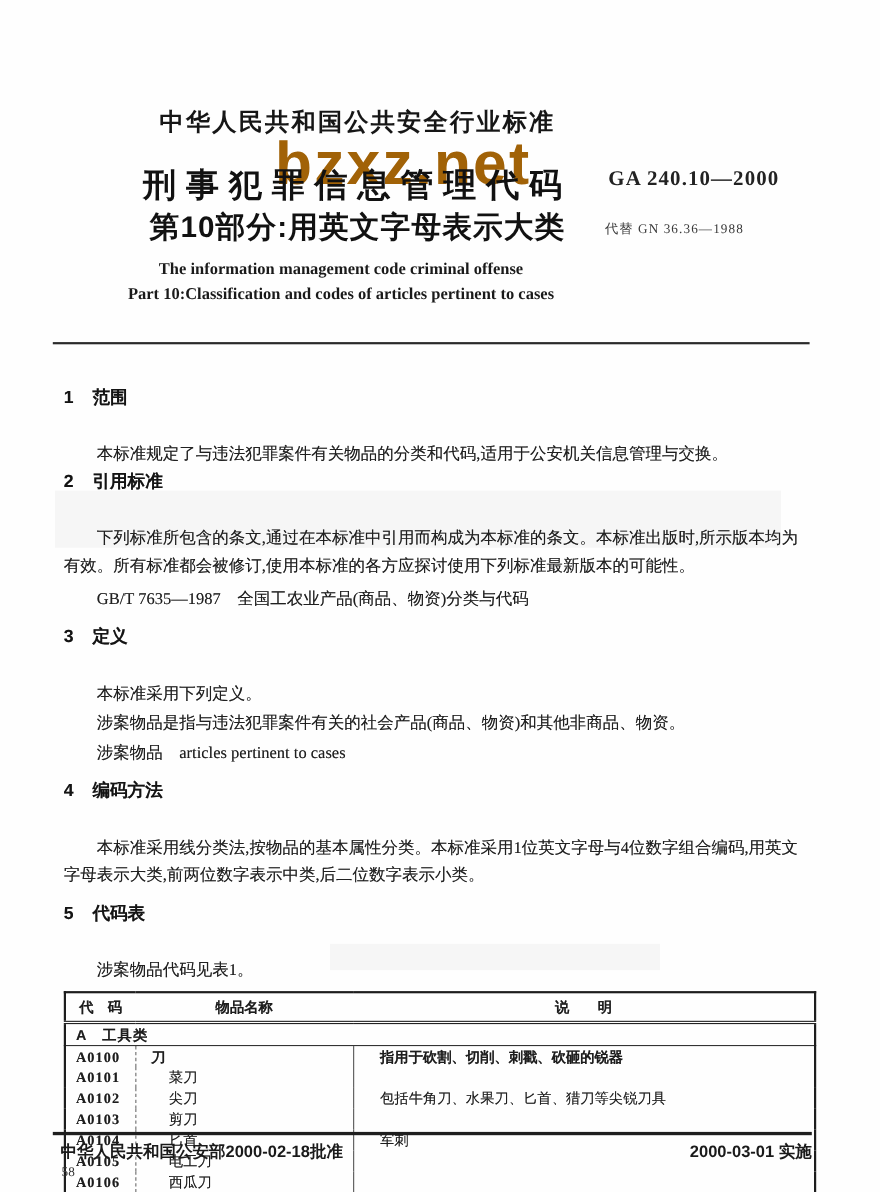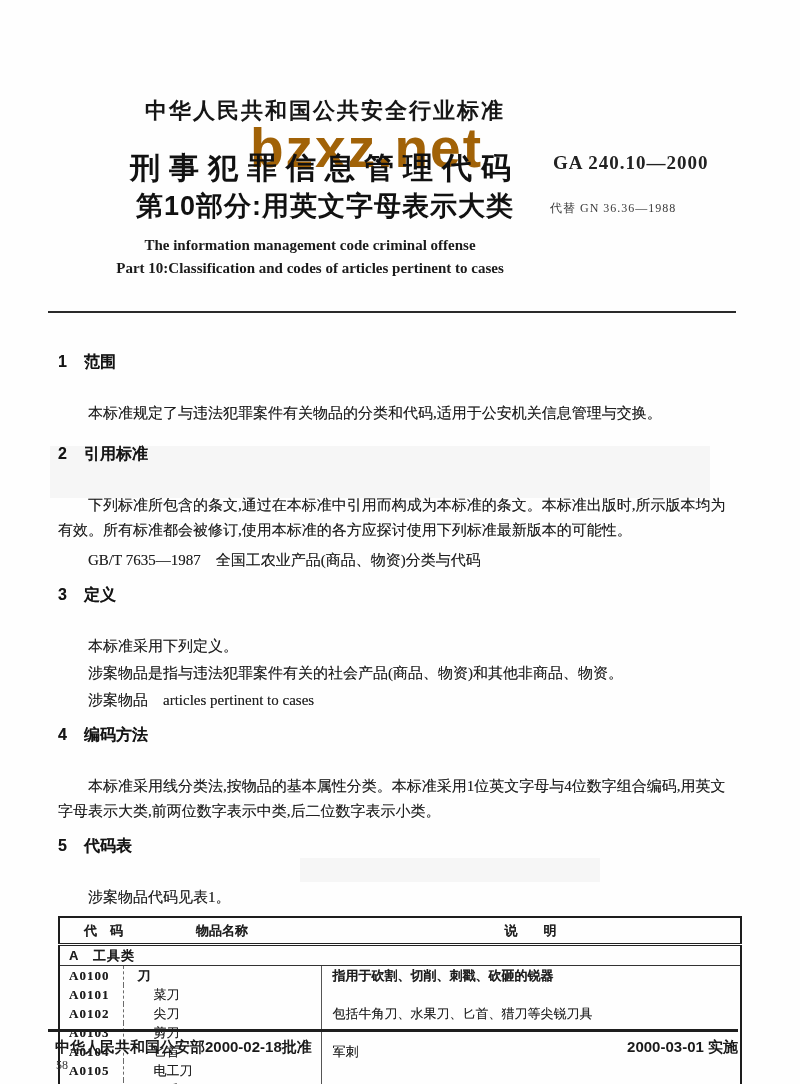--- a/index.html
+++ b/index.html
@@ -58,21 +58,21 @@
   .content {
     position:absolute; left:58px; top:340px; width:682px; z-index:1;
     font-size:15px; line-height:25px;
     text-shadow:0 0 0.4px rgba(30,30,30,0.5);
   }
   .sec-h {
     font-family:"Liberation Sans", sans-serif; font-weight:bold;
     font-size:16px; color:#141414; line-height:20px;
   }
   .sec-h .sec-no { display:inline-block; width:26px; }
-  .s1 { margin-top:12px; } .s2 { margin-top:18px; } .s3 { margin-top:12px; }
+  .s1 { margin-top:12px; } .s2 { margin-top:3px; } .s3 { margin-top:12px; }
   .s4 { margin-top:12px; } .s5 { margin-top:12px; }
   .para { text-indent:2em; margin-top:29px; color:#202020; }
   .para.tight { margin-top:2px; }
   .para.ref { margin-top:5px; }
   
   .table-caption {
     margin-top:6px; text-align:center;
     font-family:"Liberation Sans", sans-serif; font-weight:bold;
     font-size:15px; color:#161616;
   }
@@ -80,27 +80,27 @@
     margin-top:6px; width:682px; table-layout:fixed; border-collapse:collapse;
     font-size:13px; color:#1d1d1d;
   }
   table.code-table col.c-code { width:64px; }
   table.code-table col.c-name { width:198px; }
   table.code-table col.c-desc { width:420px; }
   .code-table th {
     height:24px; font-weight:bold; font-family:"Liberation Sans", sans-serif;
     border-bottom:3px double #222; font-size:13px; text-align:center;
   }
-  .code-table th.h-code { text-align:right; }
+  .code-table th.h-code { text-align:center; }
   .code-table td { height:19px; line-height:19px; vertical-align:middle; }
   .code-table { border:2px solid #1d1d1d; }
   .code-table td.code { padding-left:9px; border-right:1px dashed #6a6a6a; letter-spacing:1px;font-weight:bold; }
   .code-table td.name { padding-left:14px; border-right:1px solid #555; }
   .code-table td.name.sub { padding-left:30px; }
-  .code-table td.desc { padding-left:11px; }
+  .code-table td.desc { padding-left:24px; }
   .code-table tr.sec-row td {
     font-weight:bold; font-family:"Liberation Sans", sans-serif;
     border-bottom:1.5px solid #333; padding-left:9px; height:21px;
     letter-spacing:1px;
   }
   .code-table tr.lead td { font-weight:bold; }
   
   .footer-line {
     position:absolute; left:48px; top:1029px; width:690px; height:3px;
     background:#1e1e1e; z-index:1;

